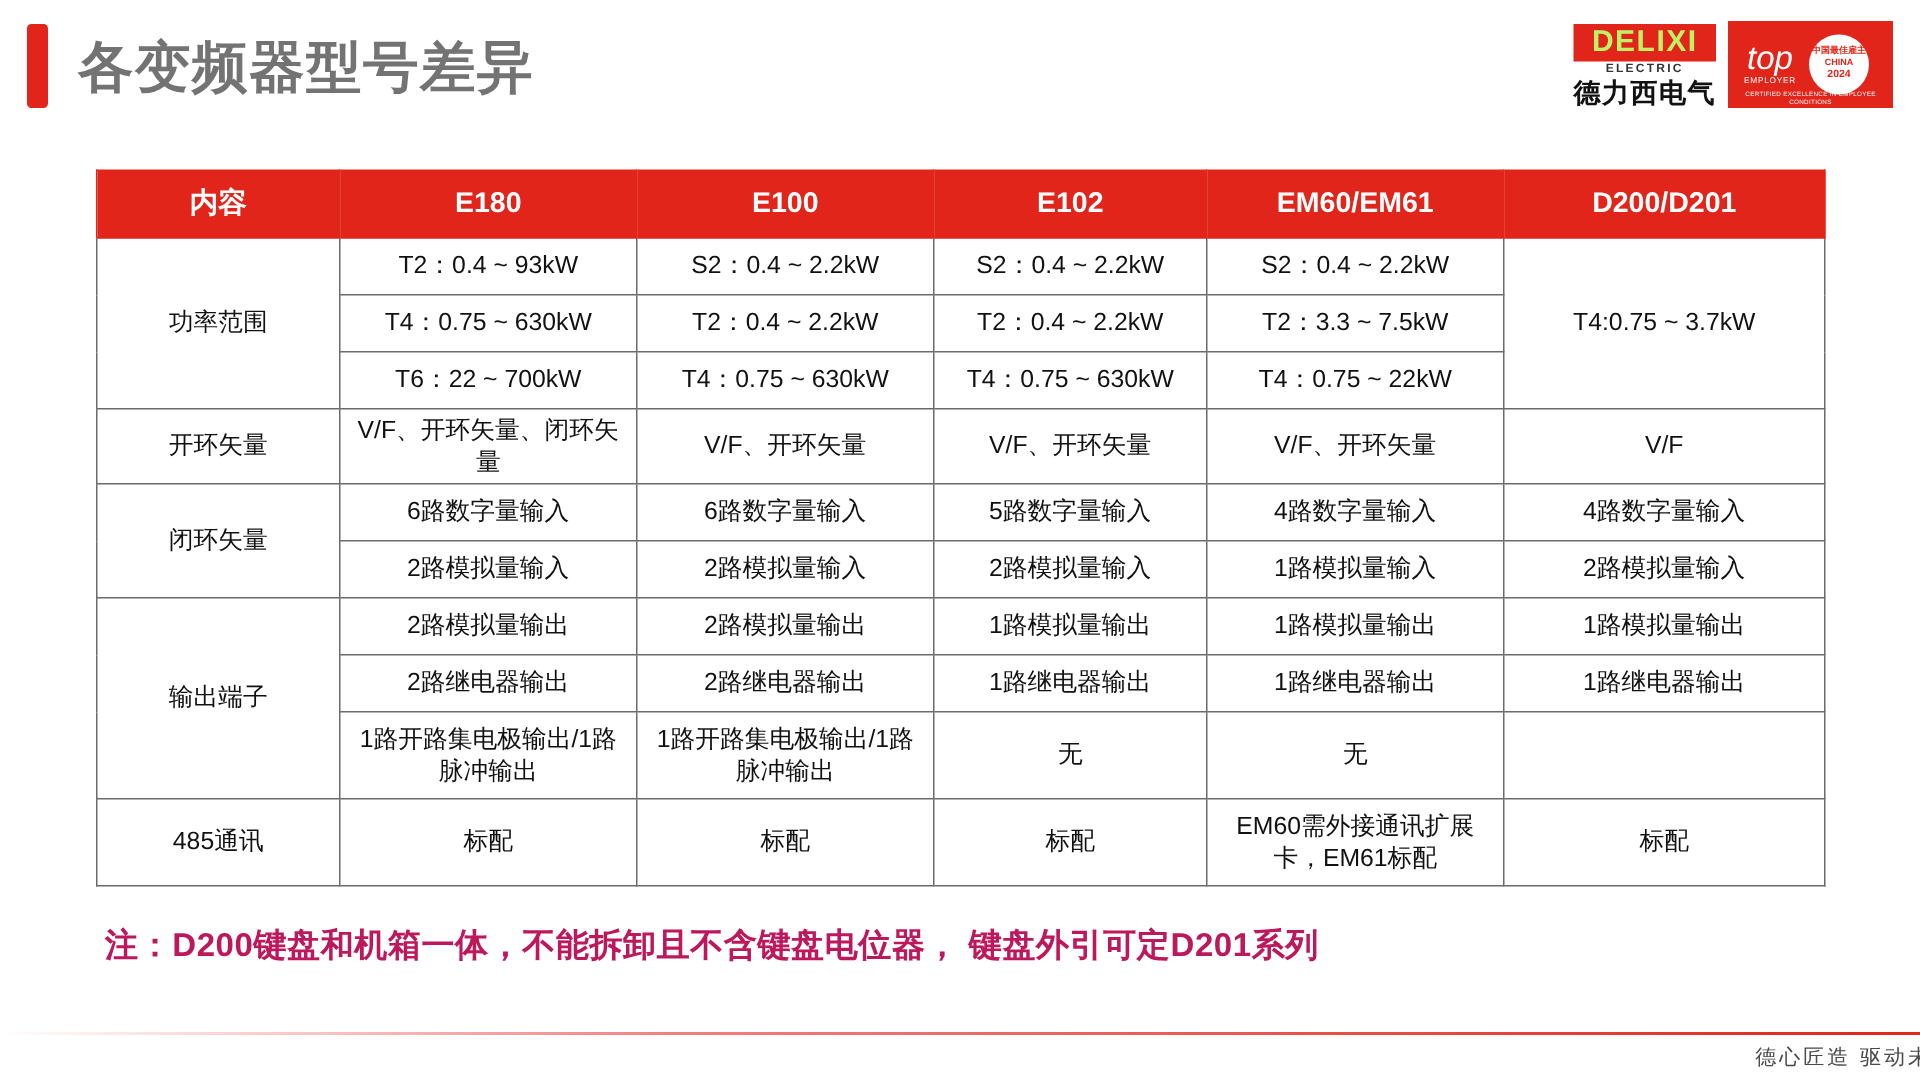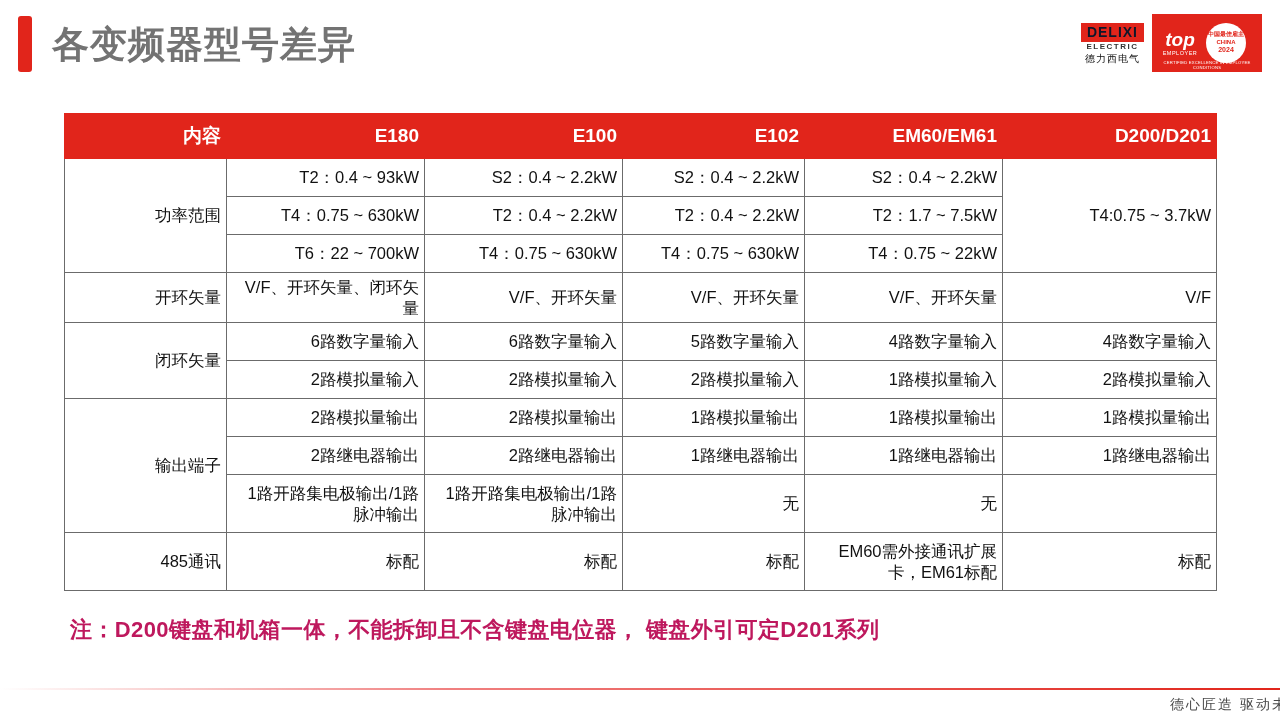--- a/index.html
+++ b/index.html
@@ -51,40 +51,40 @@
     align-items: center;
     gap: 4px;
   }
   .delixi-logo {
     text-align: center;
     line-height: 1;
     padding-right: 4px;
   }
   .delixi-main {
     background: #e1251b;
-    color: #0f172a;
-    font-size: 14px;
+    color: #bef264;
+    font-size: 20px;
     font-weight: bold;
     letter-spacing: 1px;
     padding: 2px 6px 3px 6px;
     display: block;
   }
   .delixi-sub {
     color: #333;
     font-size: 8px;
     letter-spacing: 1.5px;
     display: block;
     margin-top: 1px;
     font-weight: bold;
     text-align: center;
   }
   .delixi-cn {
     color: #111;
-    font-size: 10px;
-    font-weight: normal;
+    font-size: 18px;
+    font-weight: bold;
     display: block;
     margin-top: 3px;
     letter-spacing: 1px;
   }
   .top-employer {
     background: #e1251b;
     width: 110px;
     height: 58px;
     position: relative;
     display: flex;
@@ -93,22 +93,22 @@
     padding-left: 4px;
     box-sizing: border-box;
   }
   .top-emp-left {
     color: #fff;
     line-height: 1;
     text-align: center;
     width: 48px;
   }
   .top-emp-word {
-    font-size: 19px;
-    font-weight: bold;
+    font-size: 22px;
+    font-weight: normal;
     display: block;
     font-style: italic;
   }
   .top-emp-sub {
     font-size: 5.5px;
     letter-spacing: 0.5px;
     display: block;
     margin-top: 2px;
   }
   .top-emp-seal {
@@ -147,21 +147,21 @@
     width: 1152px;
   }
   table.spec {
     border-collapse: collapse;
     table-layout: fixed;
     width: 1152px;
   }
   table.spec th,
   table.spec td {
     border: 1px solid #6b6b6b;
-    text-align: right;
+    text-align: center;
     vertical-align: middle;
     font-size: 16.5px;
     color: #111;
     padding: 4px 5px;
     line-height: 1.25;
   }
   table.spec thead th {
     background: #e1251b;
     color: #ffffff;
     font-weight: bold;
@@ -268,21 +268,21 @@
         <td>T2：0.4 ~ 93kW</td>
         <td>S2：0.4 ~ 2.2kW</td>
         <td>S2：0.4 ~ 2.2kW</td>
         <td>S2：0.4 ~ 2.2kW</td>
         <td rowspan="3">T4:0.75 ~ 3.7kW</td>
       </tr>
       <tr class="r1">
         <td>T4：0.75 ~ 630kW</td>
         <td>T2：0.4 ~ 2.2kW</td>
         <td>T2：0.4 ~ 2.2kW</td>
-        <td>T2：1.7 ~ 7.5kW</td>
+        <td>T2：3.3 ~ 7.5kW</td>
       </tr>
       <tr class="r1">
         <td>T6：22 ~ 700kW</td>
         <td>T4：0.75 ~ 630kW</td>
         <td>T4：0.75 ~ 630kW</td>
         <td>T4：0.75 ~ 22kW</td>
       </tr>
 
       <tr class="r1">
         <td class="rowhead">开环矢量</td>

